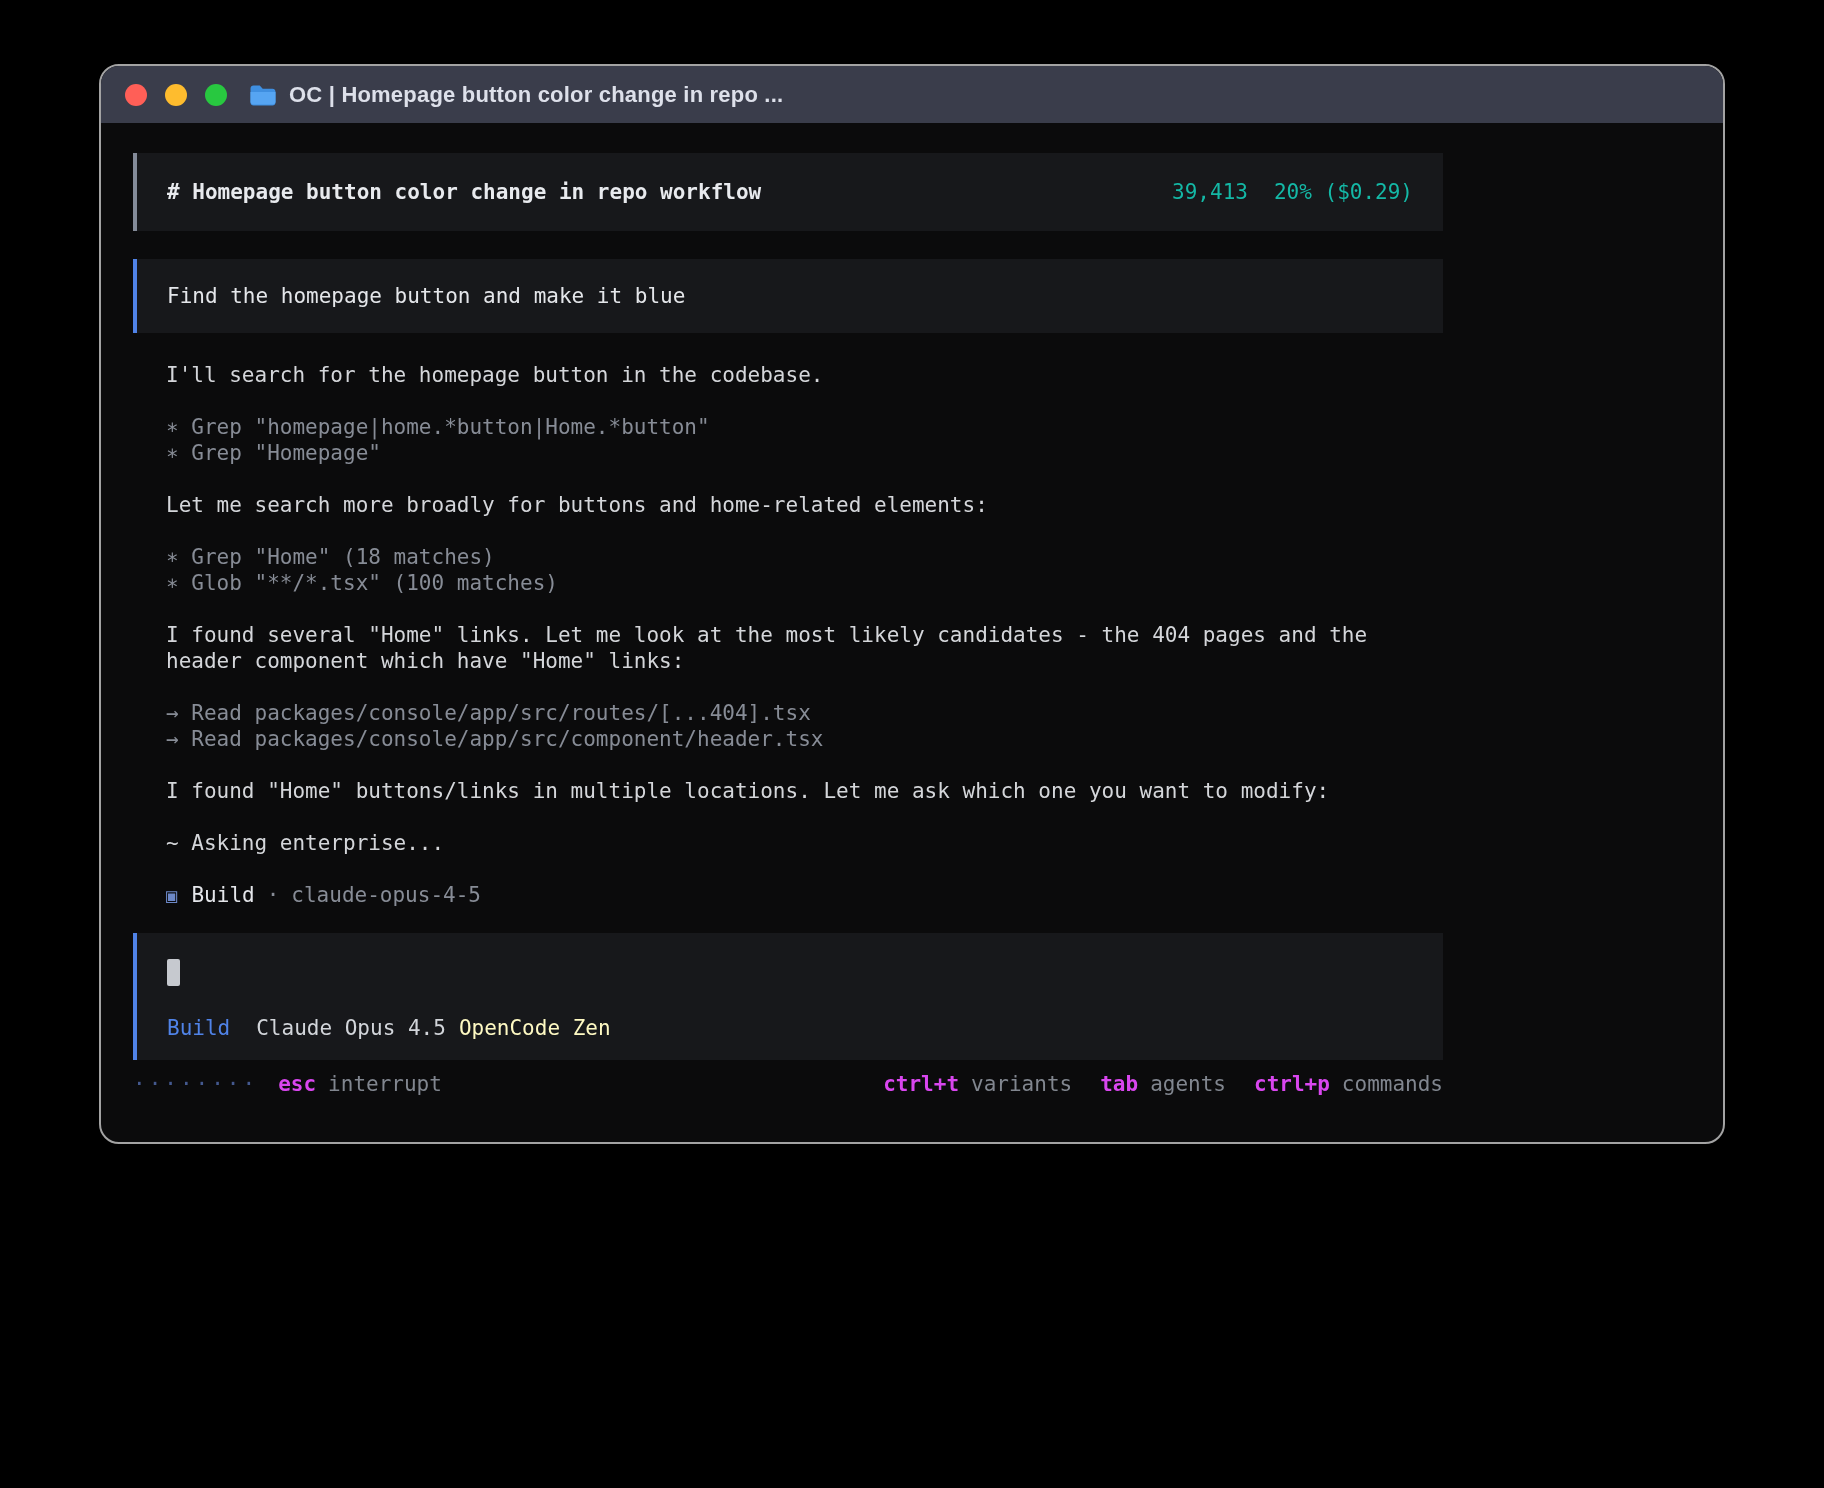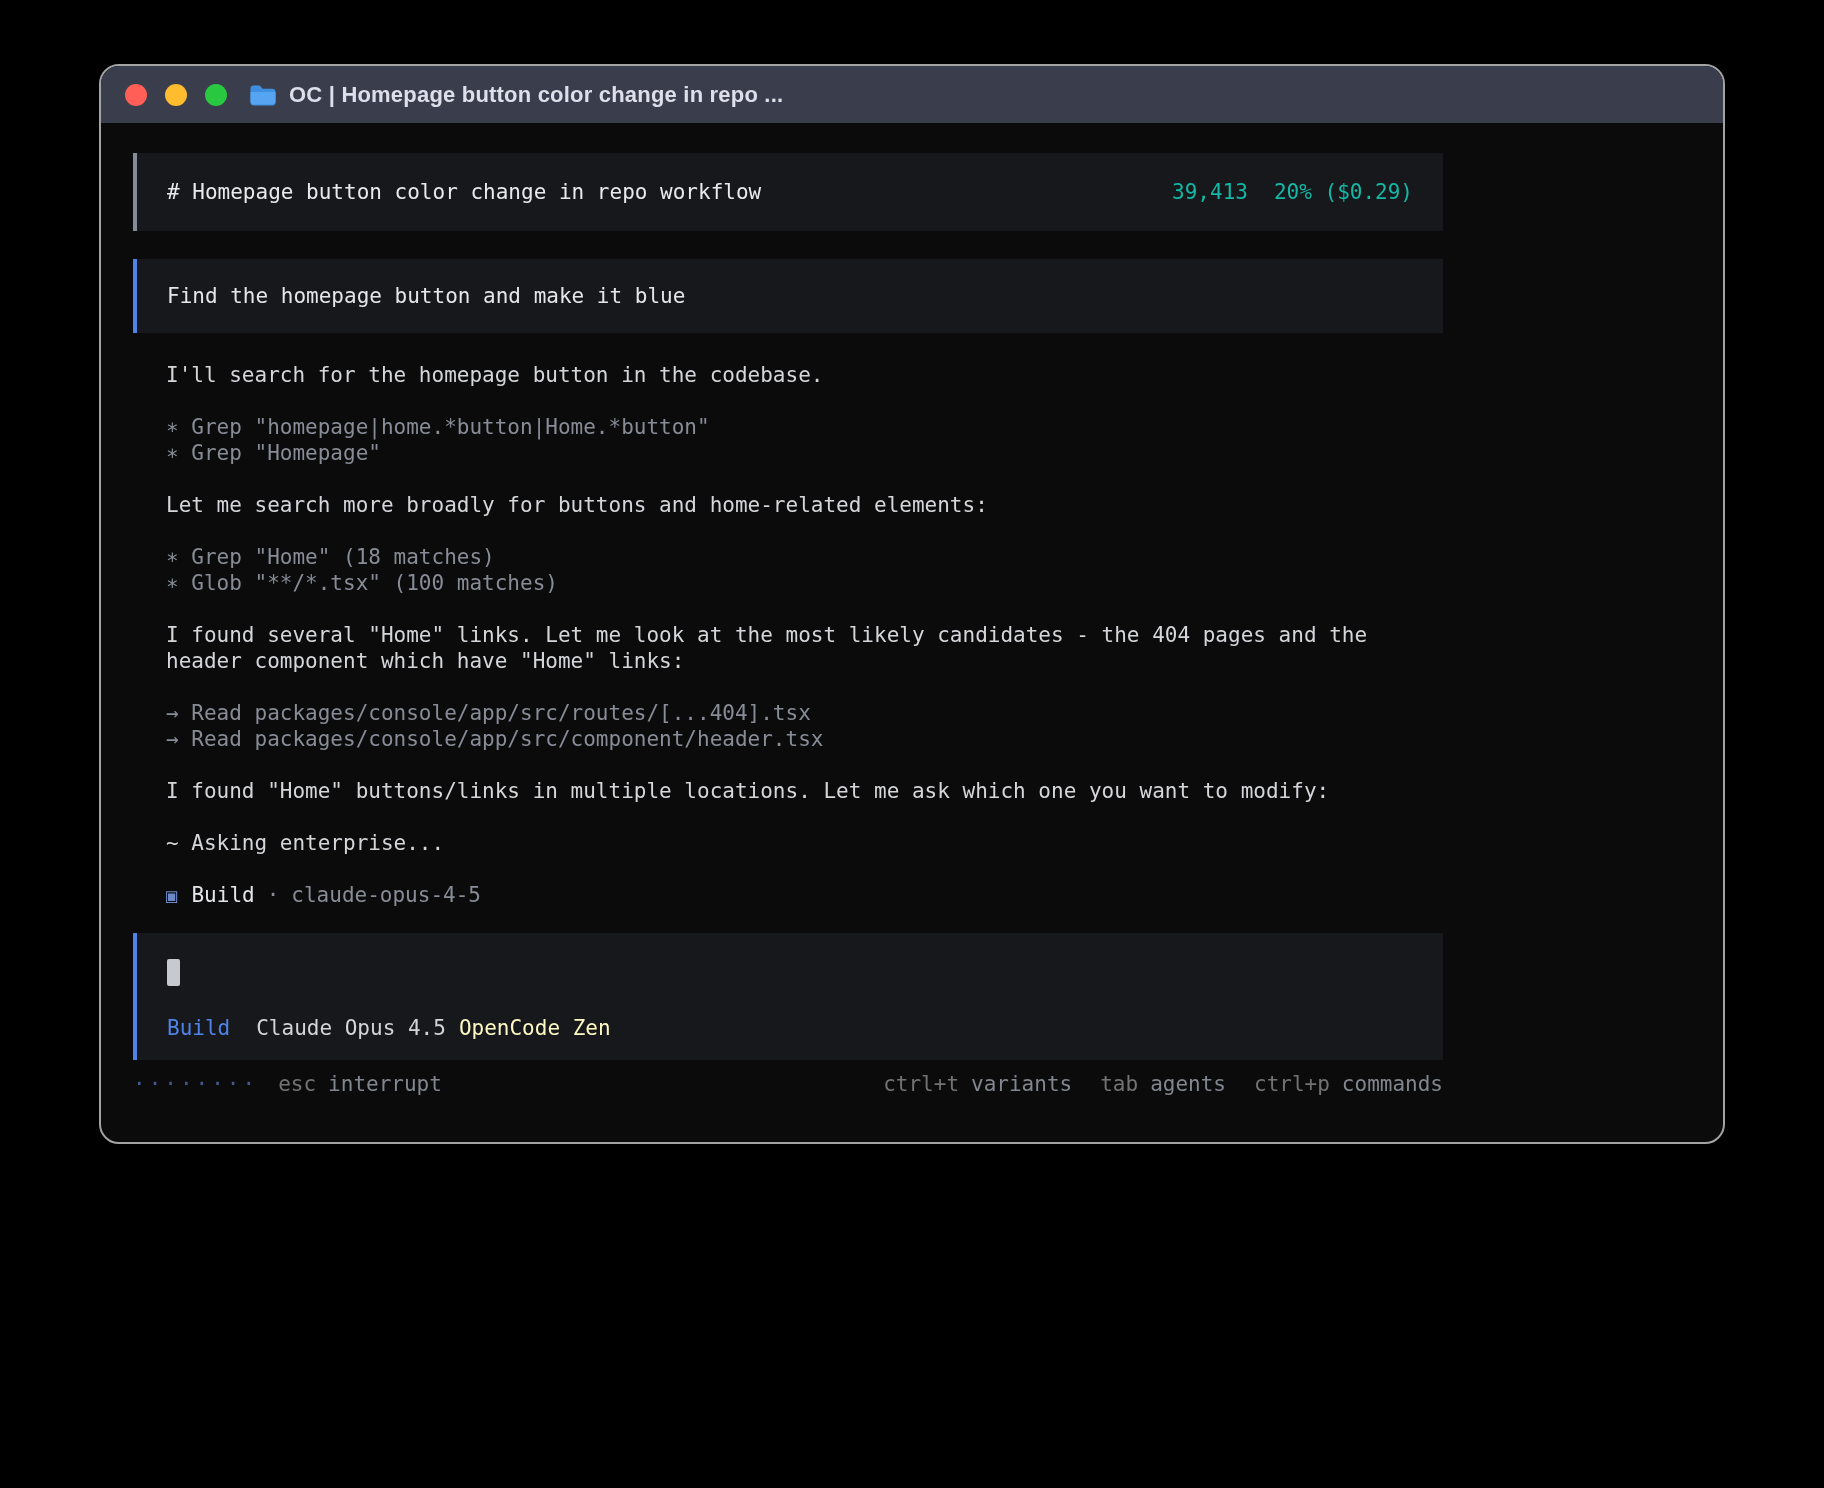--- a/index.html
+++ b/index.html
@@ -35,21 +35,21 @@
   
   .terminal { padding:30px 0 0 32px; height:1019px; }
   .content-col { width:1310px; display:flex; flex-direction:column; font-size:21px; }
   .block {
     background:#17181b;
     border-left:4px solid #848b99;
     padding:0 30px;
     display:flex; align-items:center;
   }
   .header-block { height:78px; justify-content:space-between; margin-bottom:28px; }
-  .hdr-title { font-weight:normal; color:#e8eaee; }
+  .hdr-title { font-weight:bold; color:#e8eaee; }
   .hdr-stats { color:#14b8a6; display:flex; gap:26px; }
   .user-block {
     min-height:74px;
     border-left-color:#5083e8;
     color:#e4e6ea;
     margin-bottom:29px;
   }
   .convo { padding-left:33px; line-height:26px; color:#d4d6da; width:1277px; }
   .convo p { margin:0 0 26px 0; width:1244px; }
   .tools { color:#878c96; margin:0 0 26px 0; }
@@ -72,21 +72,21 @@
   .model { color:#d2d5da; margin-right:13px; }
   .provider { color:#fef9c3; }
   
   .footer {
     margin-top:12px;
     width:1310px;
     display:flex; justify-content:space-between; align-items:baseline;
   }
   .footer .fleft { display:flex; align-items:baseline; }
   .dots { color:#44598f; letter-spacing:3px; margin-right:20px; }
-  .key { font-weight:normal; color:#737373; margin-right:12px; }
+  .key { font-weight:bold; color:#d946ef; margin-right:12px; }
   .lbl { color:#81868f; }
   .footer .fright { display:flex; align-items:baseline; }
   .fright .lbl { margin-right:28px; }
   .fright .lbl:last-child { margin-right:0; }
 </style>
 </head>
 <body>
 
 <div class="window">
 

